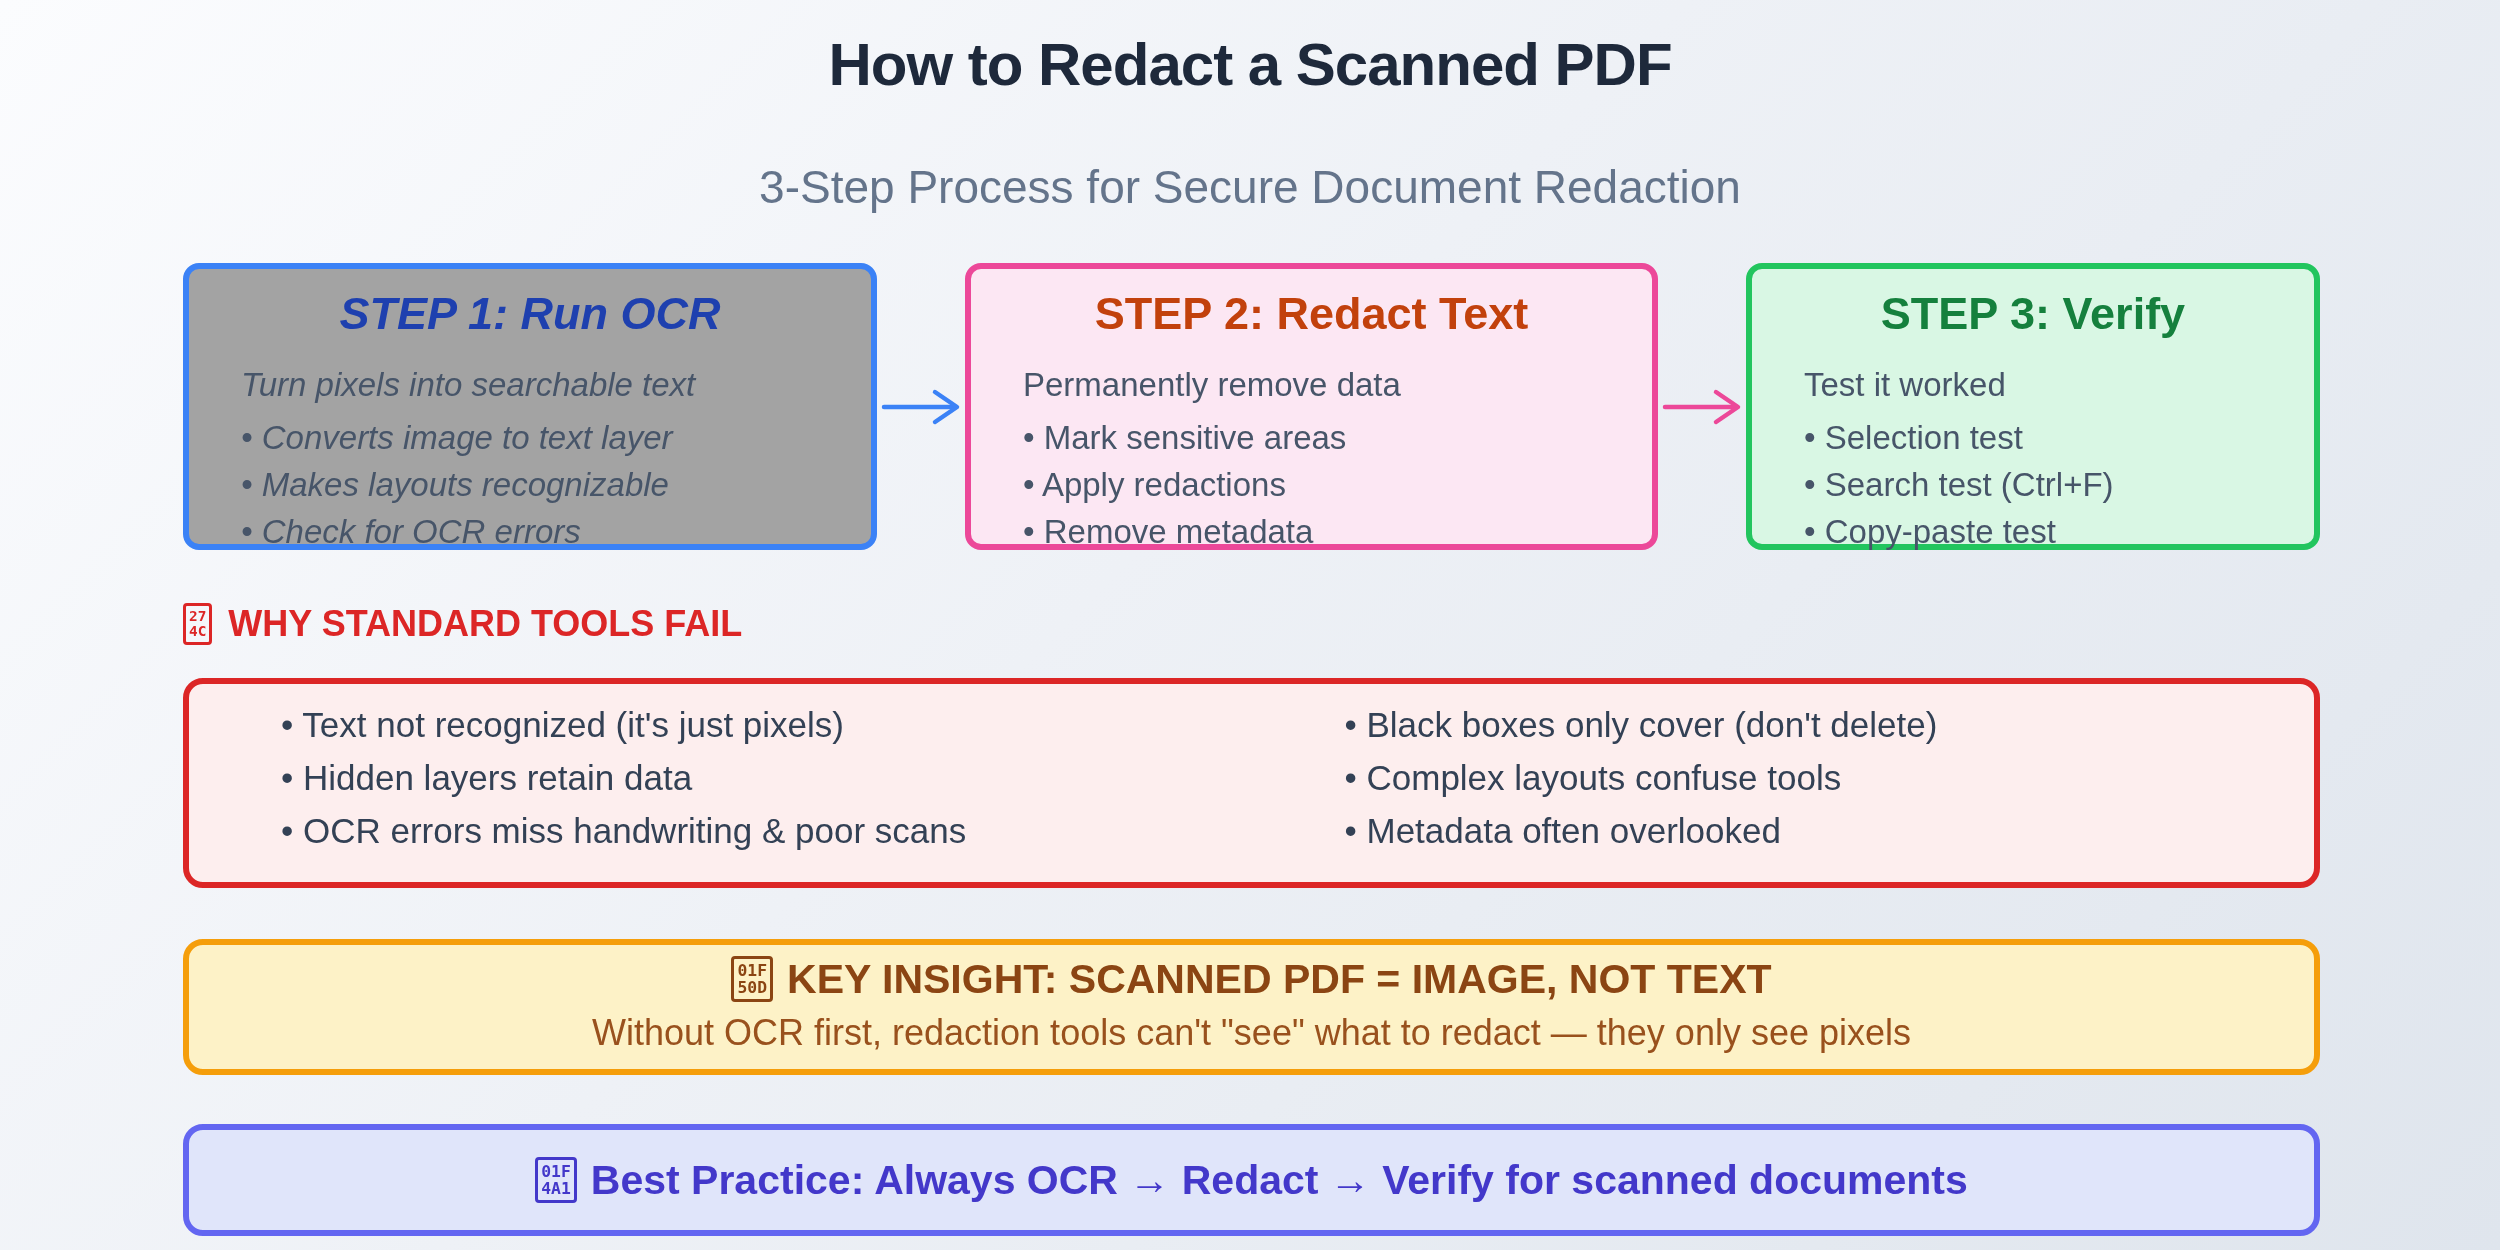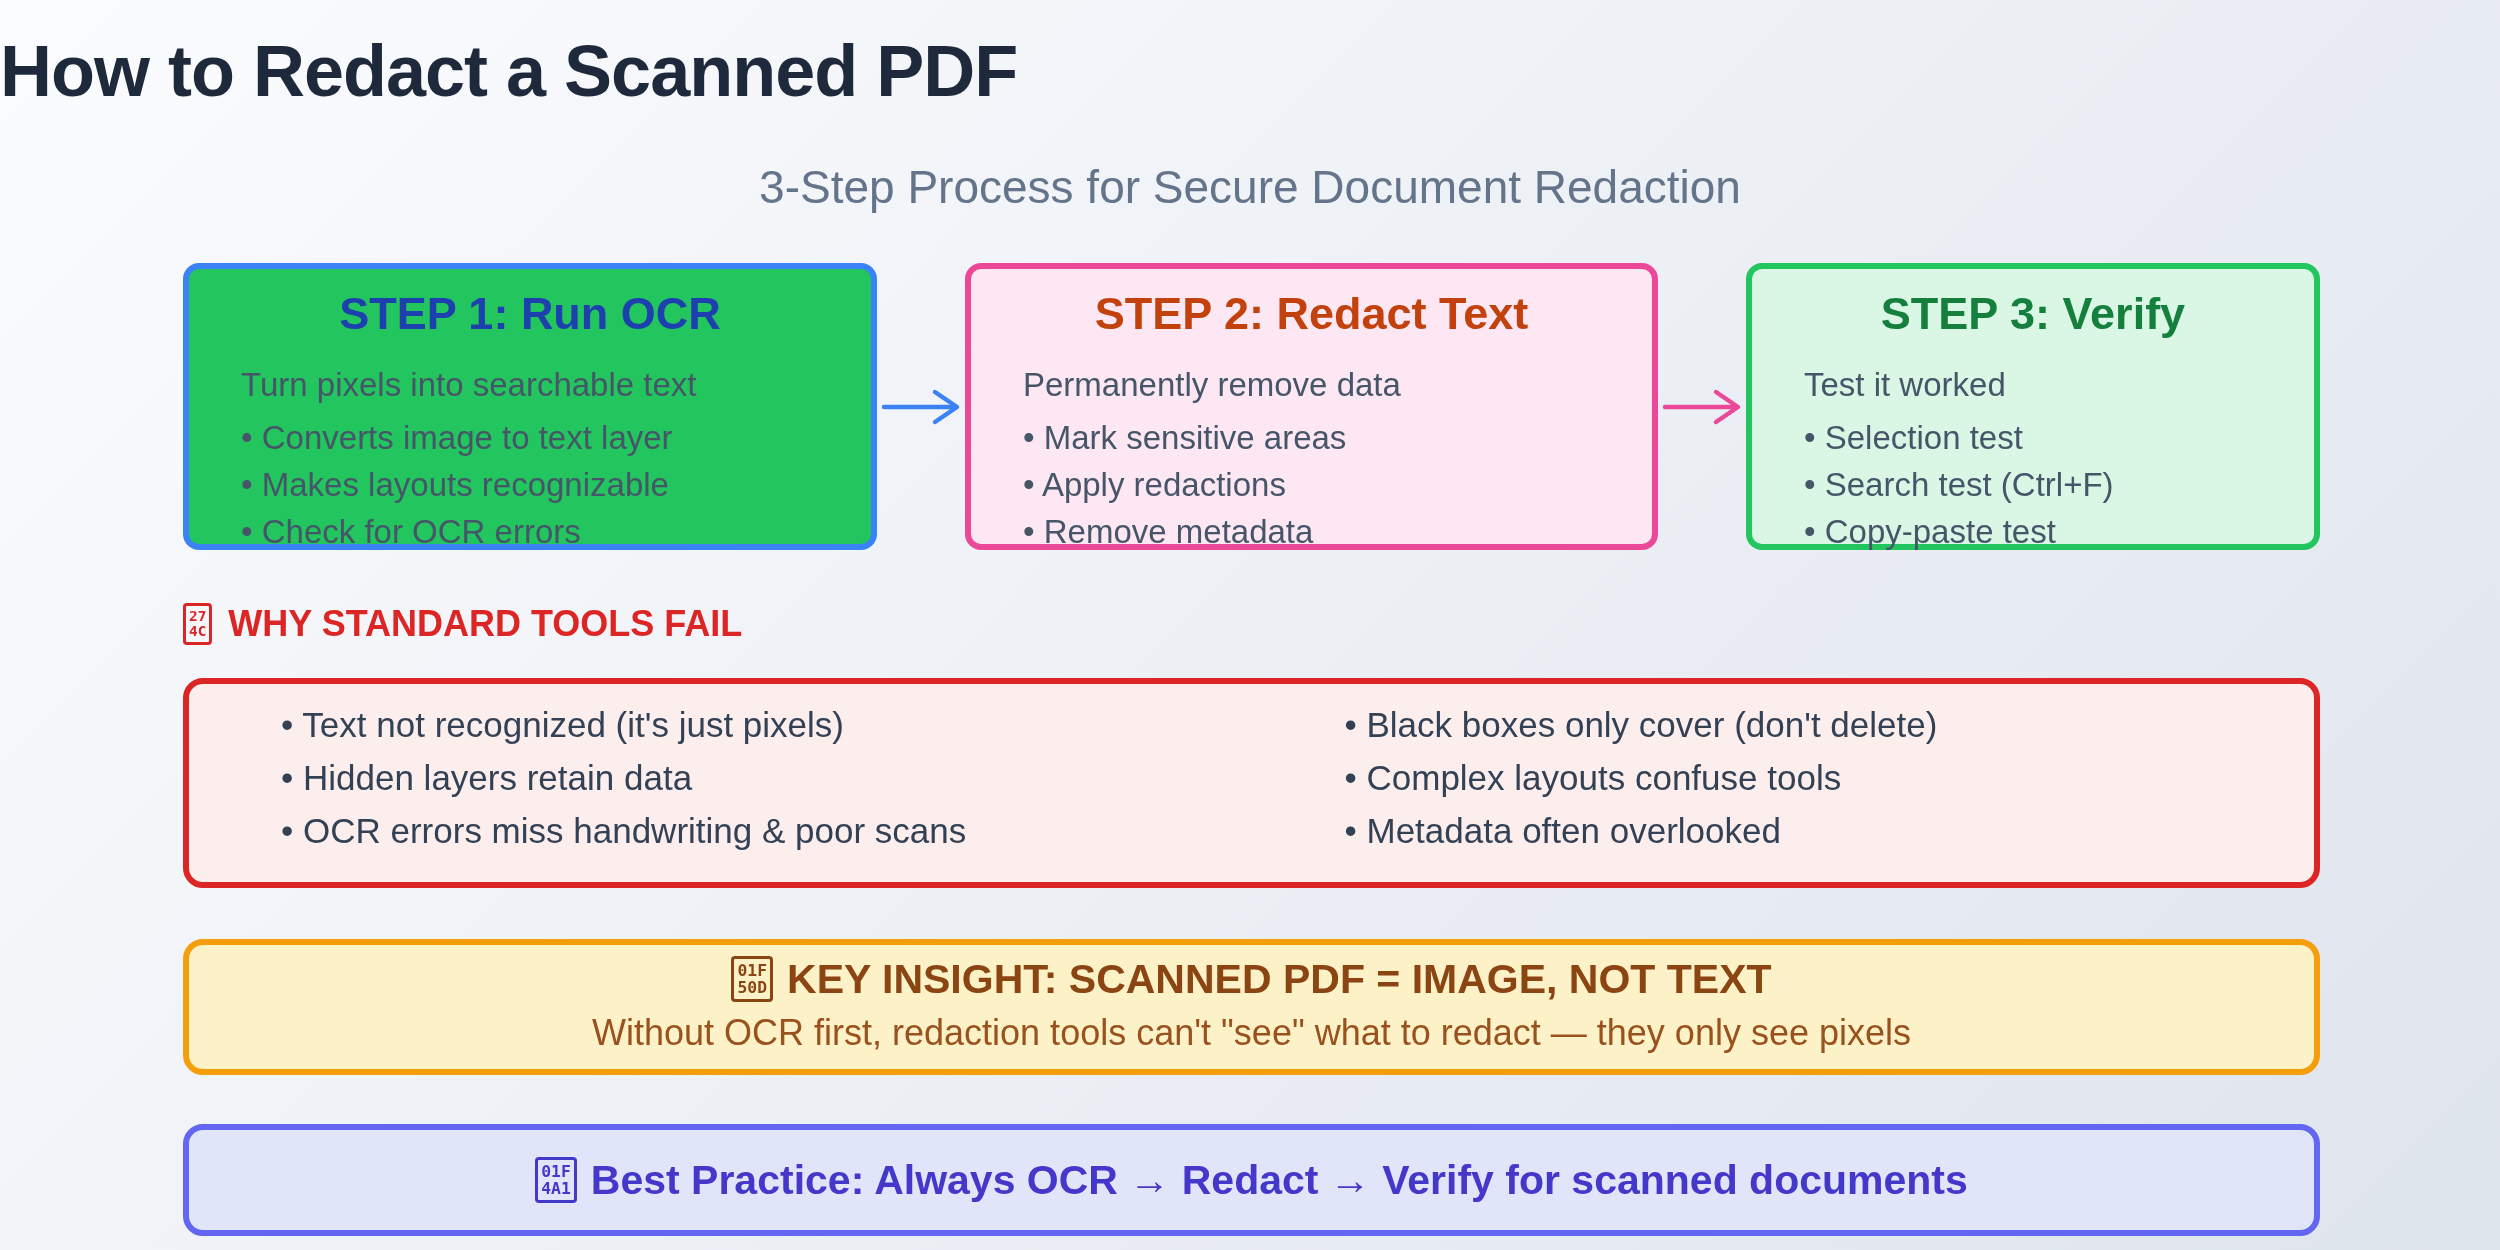--- a/index.html
+++ b/index.html
@@ -5,21 +5,21 @@
   * { margin:0; padding:0; box-sizing:border-box; }
   html,body { width:2500px; height:1250px; }
   body {
     position:relative;
     font-family:"Liberation Sans", sans-serif;
     background:linear-gradient(135deg, #fbfcfe 0%, #eef1f6 45%, #dfe5ed 100%);
     overflow:hidden;
   }
   .page-title {
     position:absolute; top:30px; left:0; width:100%;
-    font-size:72px; font-weight:bold;
+    text-align:center; font-size:60px; font-weight:bold;
     letter-spacing:-1px;
   }
   .page-subtitle {
     position:absolute; top:160px; left:0; width:100%;
     text-align:center; font-size:46px; line-height:54px;
   }
   .steps-row {
     position:absolute; top:263px; left:183px; width:2137px; height:287px;
     display:flex; align-items:stretch;
   }
@@ -89,21 +89,21 @@
 </style>
 </head>
 <body>
 
 <h1 class="page-title" style="color: rgb(30, 41, 59);">How to Redact a Scanned PDF</h1>
 
 <div class="page-subtitle" style="color: rgb(100, 116, 139);">3-Step Process for Secure Document Redaction</div>
 
 <div class="steps-row">
 
-  <div class="step-card w1" style="border-color: rgb(59, 130, 246); background-color: #22c55e;">
+  <div class="step-card w1" style="border-color: rgb(59, 130, 246); background-color: #a3a3a3; font-style: italic;">
     <div class="step-title" style="color: rgb(30, 64, 175);">STEP 1: Run OCR</div>
     <div class="step-desc">Turn pixels into searchable text</div>
     <div class="step-bullets">
       <div class="b-line">Converts image to text layer</div>
       <div class="b-line">Makes layouts recognizable</div>
       <div class="b-line">Check for OCR errors</div>
     </div>
   </div>
 
   <div class="arrow-cell">

